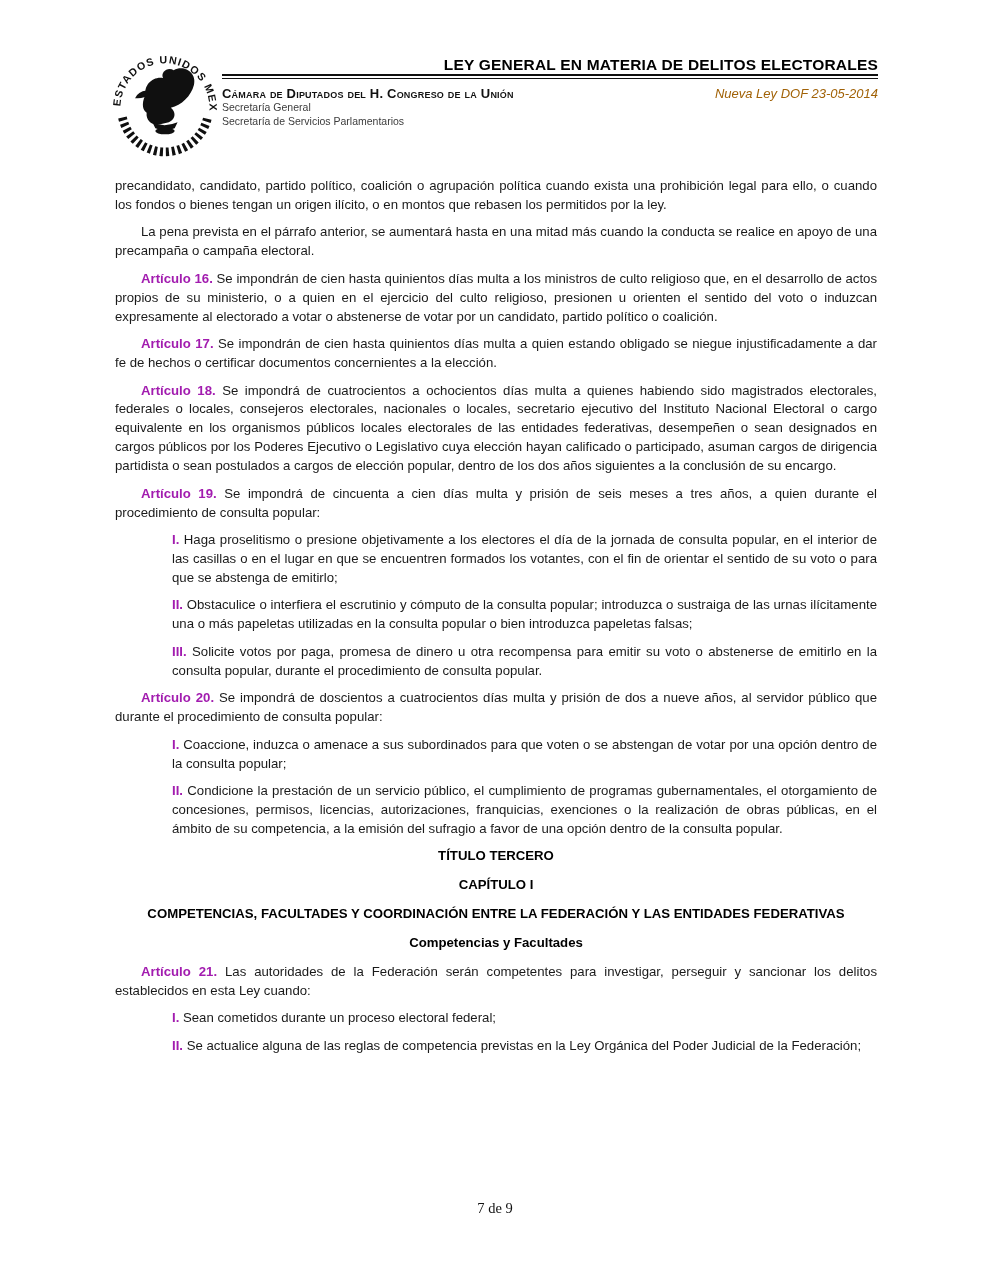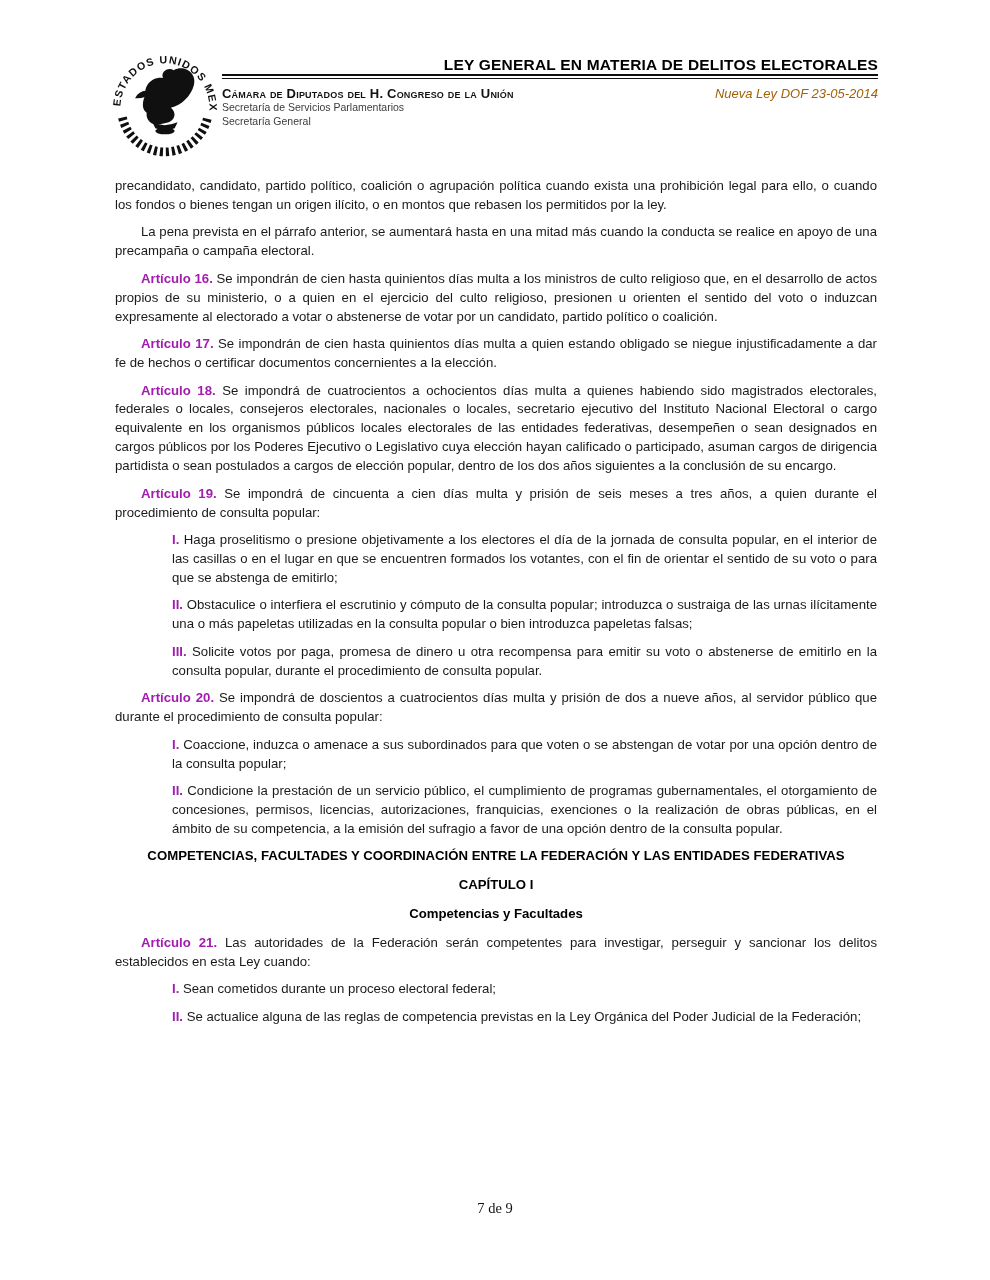--- a/index.html
+++ b/index.html
@@ -54,39 +54,40 @@
     </svg>
   </div>
 
   <div class="header-text">
     <span class="doc-title">LEY GENERAL EN MATERIA DE DELITOS ELECTORALES</span>
     <div class="double-rule"></div>
     <div class="org-row">
       <span class="org">Cámara de Diputados del H. Congreso de la Unión</span>
       <span class="doc-ref">Nueva Ley DOF 23-05-2014</span>
     </div>
+    <div class="secretariat">Secretaría General</div>
     <div class="secretariat">Secretaría de Servicios Parlamentarios</div>
-    <div class="secretariat">Secretaría General</div>
   </div>
 
   <main class="doc-body" id="doc-body">
       <p class="continuation">precandidato, candidato, partido político, coalición o agrupación política cuando exista una prohibición legal para ello, o cuando los fondos o bienes tengan un origen ilícito, o en montos que rebasen los permitidos por la ley.</p>
       <p class="paragraph">La pena prevista en el párrafo anterior, se aumentará hasta en una mitad más cuando la conducta se realice en apoyo de una precampaña o campaña electoral.</p>
       <p class="article"><b>Artículo 16.</b> Se impondrán de cien hasta quinientos días multa a los ministros de culto religioso que, en el desarrollo de actos propios de su ministerio, o a quien en el ejercicio del culto religioso, presionen u orienten el sentido del voto o induzcan expresamente al electorado a votar o abstenerse de votar por un candidato, partido político o coalición.</p>
       <p class="article"><b>Artículo 17.</b> Se impondrán de cien hasta quinientos días multa a quien estando obligado se niegue injustificadamente a dar fe de hechos o certificar documentos concernientes a la elección.</p>
       <p class="article"><b>Artículo 18.</b> Se impondrá de cuatrocientos a ochocientos días multa a quienes habiendo sido magistrados electorales, federales o locales, consejeros electorales, nacionales o locales, secretario ejecutivo del Instituto Nacional Electoral o cargo equivalente en los organismos públicos locales electorales de las entidades federativas, desempeñen o sean designados en cargos públicos por los Poderes Ejecutivo o Legislativo cuya elección hayan calificado o participado, asuman cargos de dirigencia partidista o sean postulados a cargos de elección popular, dentro de los dos años siguientes a la conclusión de su encargo.</p>
       <p class="article"><b>Artículo 19.</b> Se impondrá de cincuenta a cien días multa y prisión de seis meses a tres años, a quien durante el procedimiento de consulta popular:</p>
       <p class="item"><b>I.</b> Haga proselitismo o presione objetivamente a los electores el día de la jornada de consulta popular, en el interior de las casillas o en el lugar en que se encuentren formados los votantes, con el fin de orientar el sentido de su voto o para que se abstenga de emitirlo;</p>
       <p class="item"><b>II.</b> Obstaculice o interfiera el escrutinio y cómputo de la consulta popular; introduzca o sustraiga de las urnas ilícitamente una o más papeletas utilizadas en la consulta popular o bien introduzca papeletas falsas;</p>
       <p class="item"><b>III.</b> Solicite votos por paga, promesa de dinero u otra recompensa para emitir su voto o abstenerse de emitirlo en la consulta popular, durante el procedimiento de consulta popular.</p>
       <p class="article"><b>Artículo 20.</b> Se impondrá de doscientos a cuatrocientos días multa y prisión de dos a nueve años, al servidor público que durante el procedimiento de consulta popular:</p>
       <p class="item"><b>I.</b> Coaccione, induzca o amenace a sus subordinados para que voten o se abstengan de votar por una opción dentro de la consulta popular;</p>
       <p class="item"><b>II.</b> Condicione la prestación de un servicio público, el cumplimiento de programas gubernamentales, el otorgamiento de concesiones, permisos, licencias, autorizaciones, franquicias, exenciones o la realización de obras públicas, en el ámbito de su competencia, a la emisión del sufragio a favor de una opción dentro de la consulta popular.</p>
+      <p class="heading">TÍTULO TERCERO</p>
+      <p class="heading">CAPÍTULO I</p>
       <p class="heading">COMPETENCIAS, FACULTADES Y COORDINACIÓN ENTRE LA FEDERACIÓN Y LAS ENTIDADES FEDERATIVAS</p>
-      <p class="heading">CAPÍTULO I</p>
       <p class="heading">Competencias y Facultades</p>
       <p class="article"><b>Artículo 21.</b> Las autoridades de la Federación serán competentes para investigar, perseguir y sancionar los delitos establecidos en esta Ley cuando:</p>
       <p class="item"><b>I.</b> Sean cometidos durante un proceso electoral federal;</p>
       <p class="item"><b>II.</b> Se actualice alguna de las reglas de competencia previstas en la Ley Orgánica del Poder Judicial de la Federación;</p>
     </main>
 
   <div class="footer">
     <span>7 de 9</span>
   </div>
 </div>

